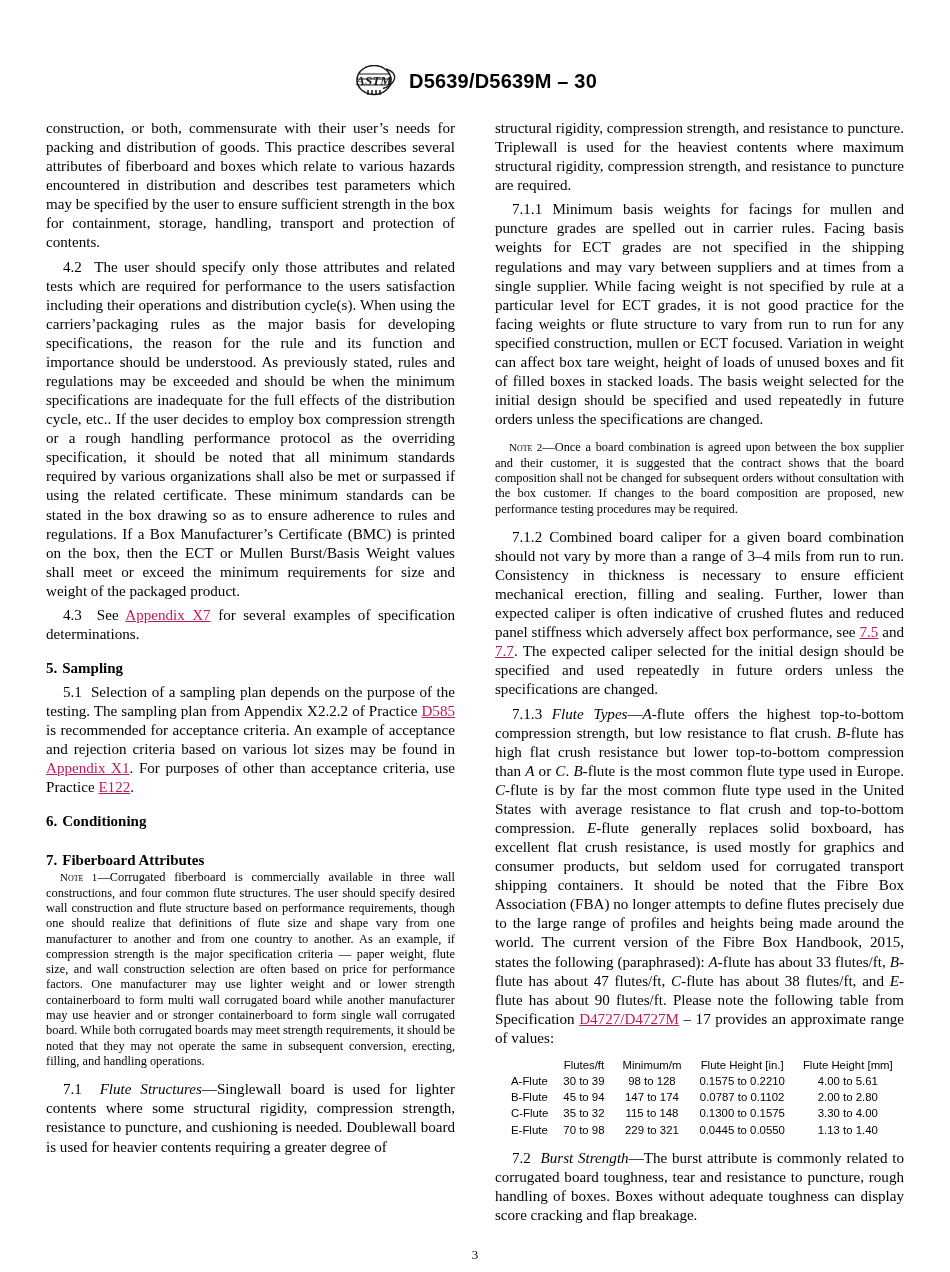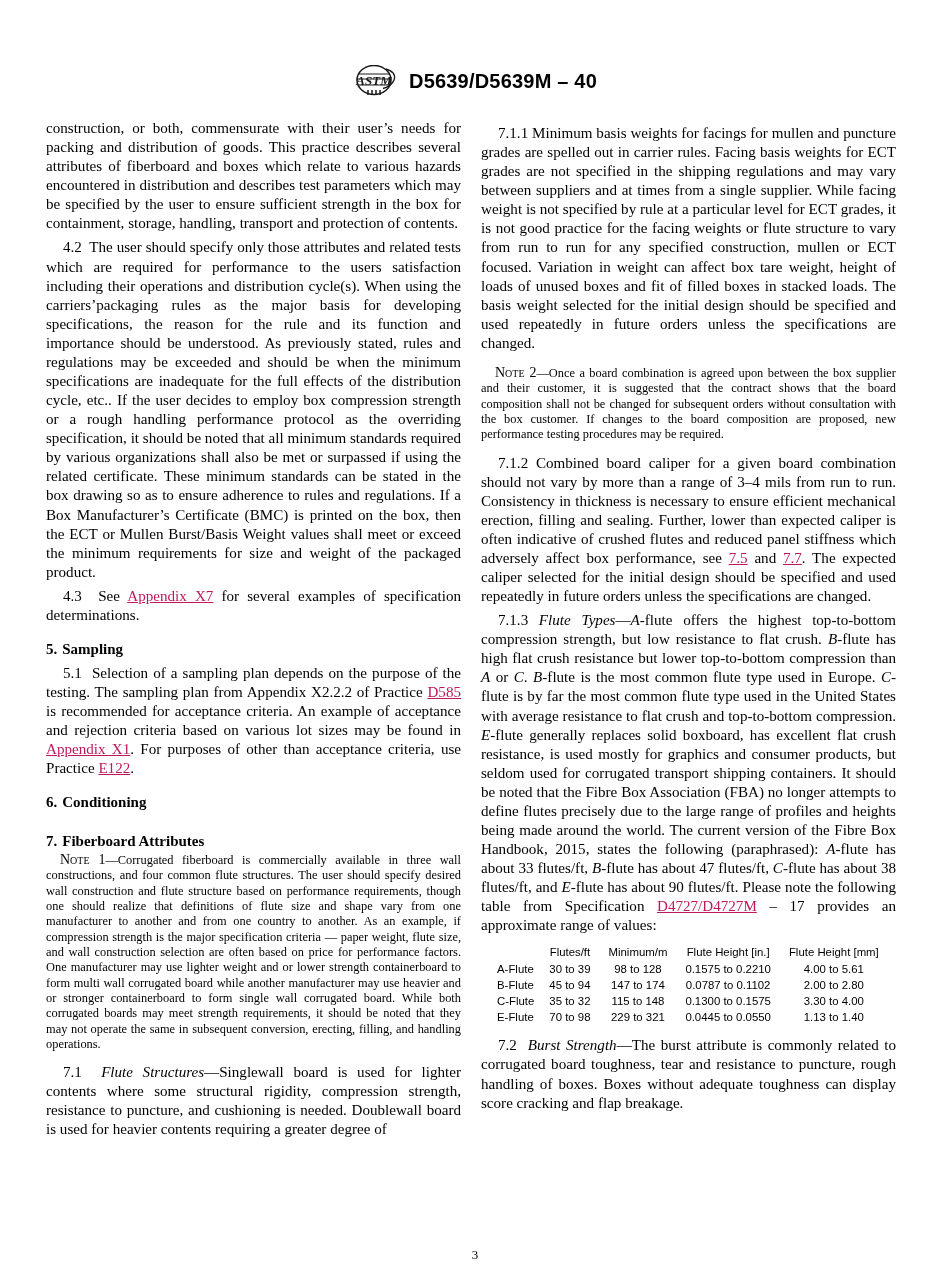--- a/index.html
+++ b/index.html
@@ -44,21 +44,21 @@
     letter-spacing: 0.2px;
   }
 
   
   .columns {
     position: absolute;
     top: 92px;
     left: 46px;
     width: 858px;
     display: flex;
-    gap: 20px;
+    gap: 40px;
   }
   .col {
     width: 415px;
   }
 
   p {
     margin: 0;
     font-size: 15.1px;
     line-height: 1.265;
     text-align: justify;
@@ -86,21 +86,21 @@
 
   .note {
     font-size: 12.4px;
     line-height: 1.235;
     text-align: justify;
     margin: 0;
     text-indent: 14px;
   }
   .note-label {
     font-variant: small-caps;
-    font-size: 14px;
+    font-size: 11px;
   }
 
   i, .ital { font-style: italic; }
   .ref {
     color: #be185d;
   }
 
   
   .flute-table {
     font-family: "Liberation Sans", sans-serif;
@@ -148,21 +148,21 @@
       <svg width="46" height="32" viewBox="0 0 46 32" aria-hidden="true">
         <ellipse cx="21" cy="15" rx="17" ry="14.5" fill="none" stroke="#1a1a1a" stroke-width="1.6"></ellipse>
         <path d="M5 9 H37" stroke="#1a1a1a" stroke-width="1"></path>
         <path d="M3.6 14 H38.6" stroke="#1a1a1a" stroke-width="1"></path>
         <path d="M5 20 H37" stroke="#1a1a1a" stroke-width="1"></path>
         <text x="21" y="20" font-family="Liberation Serif, serif" font-size="13" font-weight="bold" fill="#1a1a1a" text-anchor="middle" font-style="italic">ASTM</text>
         <path d="M33 4 C40 6, 43 10, 41 15 C39.5 19, 35 22, 30 23.5" fill="none" stroke="#1a1a1a" stroke-width="1.4"></path>
         <path d="M15 25 L15 30 M19 25 L19 30 M23 25 L23 30 M27 25 L27 30" stroke="#1a1a1a" stroke-width="1.5"></path>
       </svg>
     </span>
-    <span class="doc-number">D5639/D5639M – 40</span>
+    <span class="doc-number">D5639/D5639M – 30</span>
   </div>
 
   <div class="columns">
 
     <div class="col">
 
       <p class="cont">construction, or both, commensurate with their user’s needs for packing and distribution of goods. This practice describes several attributes of fiberboard and boxes which relate to various hazards encountered in distribution and describes test parameters which may be specified by the user to ensure sufficient strength in the box for containment, storage, handling, transport and protection of contents.</p>
 
       <div class="gap-s"></div>
 
@@ -194,20 +194,21 @@
       <p class="note"><span class="note-label">Note 1</span><span>—Corrugated fiberboard is commercially available in three wall constructions, and four common flute structures. The user should specify desired wall construction and flute structure based on performance requirements, though one should realize that definitions of flute size and shape vary from one manufacturer to another and from one country to another. As an example, if compression strength is the major specification criteria — paper weight, flute size, and wall construction selection are often based on price for performance factors. One manufacturer may use lighter weight and or lower strength containerboard to form multi wall corrugated board while another manufacturer may use heavier and or stronger containerboard to form single wall corrugated board. While both corrugated boards may meet strength requirements, it should be noted that they may not operate the same in subsequent conversion, erecting, filling, and handling operations.</span></p>
 
       <div class="gap-m"></div>
 
       <p class="body"><span>7.1</span>&nbsp; <i>Flute Structures</i><span>—Singlewall board is used for lighter contents where some structural rigidity, compression strength, resistance to puncture, and cushioning is needed. Doublewall board is used for heavier contents requiring a greater degree of</span></p>
 
     </div>
 
     <div class="col">
 
+      <p class="cont">structural rigidity, compression strength, and resistance to puncture. Triplewall is used for the heaviest contents where maximum structural rigidity, compression strength, and resistance to puncture are required.</p>
 
       <div class="gap-s"></div>
 
       <p class="body"><span>7.1.1</span> <span>Minimum basis weights for facings for mullen and puncture grades are spelled out in carrier rules. Facing basis weights for ECT grades are not specified in the shipping regulations and may vary between suppliers and at times from a single supplier. While facing weight is not specified by rule at a particular level for ECT grades, it is not good practice for the facing weights or flute structure to vary from run to run for any specified construction, mullen or ECT focused. Variation in weight can affect box tare weight, height of loads of unused boxes and fit of filled boxes in stacked loads. The basis weight selected for the initial design should be specified and used repeatedly in future orders unless the specifications are changed.</span></p>
 
       <div class="gap-m"></div>
 
       <p class="note"><span class="note-label">Note 2</span><span>—Once a board combination is agreed upon between the box supplier and their customer, it is suggested that the contract shows that the board composition shall not be changed for subsequent orders without consultation with the box customer. If changes to the board composition are proposed, new performance testing procedures may be required.</span></p>
 
       <div class="gap-m"></div>

